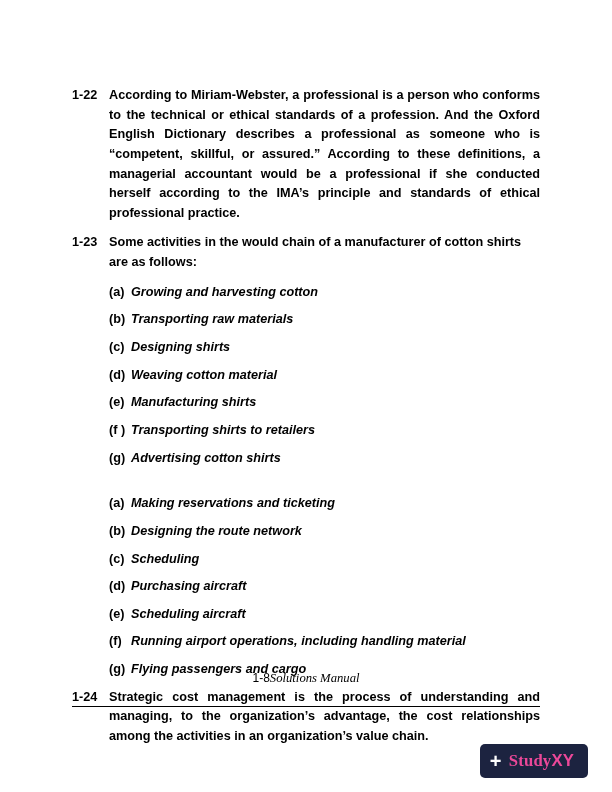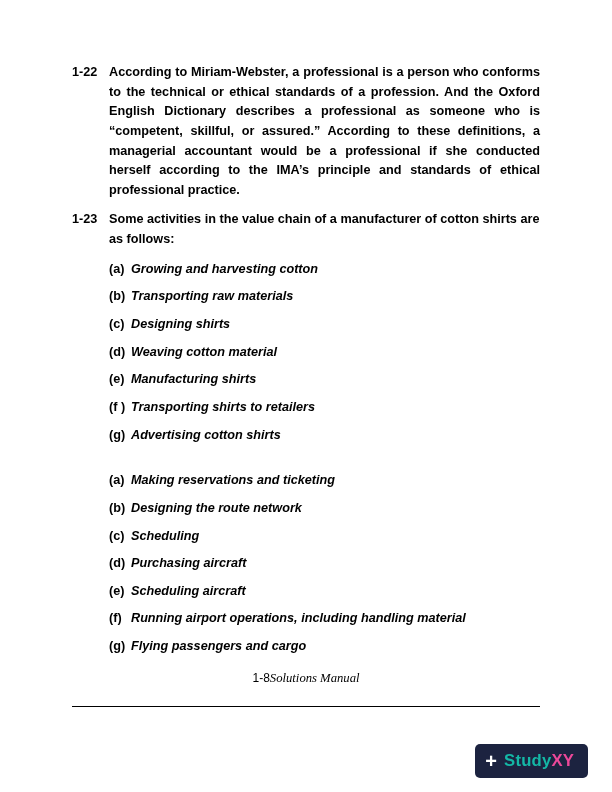--- a/index.html
+++ b/index.html
@@ -18,21 +18,21 @@
   .page {
     position: absolute;
     left: 0; top: 0;
     width: 612px;
     height: 792px;
     background: #ffffff;
   }
   .content {
     position: absolute;
     left: 72px;
-    top: 63px;
+    top: 86px;
     width: 468px;
   }
   .qblock {
     display: flex;
     align-items: flex-start;
     margin-bottom: 10px;
   }
   .qnum {
     width: 37px;
     flex: 0 0 37px;
@@ -123,38 +123,38 @@
     font-weight: bold;
     letter-spacing: 0.2px;
   }
   .watermark .plus {
     font-size: 15pt;
     font-weight: bold;
     margin-right: 7px;
     line-height: 1;
     color: #ffffff;
   }
-  .wm-study { color: #14b8a6; }
+  .wm-study { color: #ec4899; font-family: Liberation Serif, serif; }
   .wm-xy { color: #ec4899; }
 </style>
 </head>
 <body>
 
 <div class="page">
 
   <div class="content">
 
     <div class="qblock">
       <div class="qnum">1-22</div>
       <div class="qbody">According to Miriam-Webster, a professional is a person who conforms to the technical or ethical standards of a profession. And the Oxford English Dictionary describes a professional as someone who is “competent, skillful, or assured.” According to these definitions, a managerial accountant would be a professional if she conducted herself according to the IMA’s principle and standards of ethical professional practice.</div>
     </div>
 
     <div class="qblock">
       <div class="qnum">1-23</div>
-      <div class="qbody nojustify">Some activities in the value chain of a manufacturer of cotton shirts are as follows:</div>
+      <div class="qbody nojustify">Some activities in the would chain of a manufacturer of cotton shirts are as follows:</div>
     </div>
 
     <div class="indent-block">
       <ul class="sublist">
         <li>
           <span class="sublabel">(a)</span>
           <span class="subtext">Growing and harvesting cotton</span>
         </li>
         <li>
           <span class="sublabel">(b)</span>
@@ -210,20 +210,24 @@
           <span class="sublabel">(f)</span>
           <span class="subtext">Running airport operations, including handling material</span>
         </li>
         <li>
           <span class="sublabel">(g)</span>
           <span class="subtext">Flying passengers and cargo</span>
         </li>
       </ul>
     </div>
 
+    <div class="qblock">
+      <div class="qnum">1-24</div>
+      <div class="qbody">Strategic cost management is the process of understanding and managing, to the organization’s advantage, the cost relationships among the activities in an organization’s value chain.</div>
+    </div>
 
   </div>
 
   <div class="footer-rule"></div>
 
   <div class="footer">
     <div class="footer-left">1-8</div>
     <div class="footer-right">Solutions Manual</div>
   </div>
 

